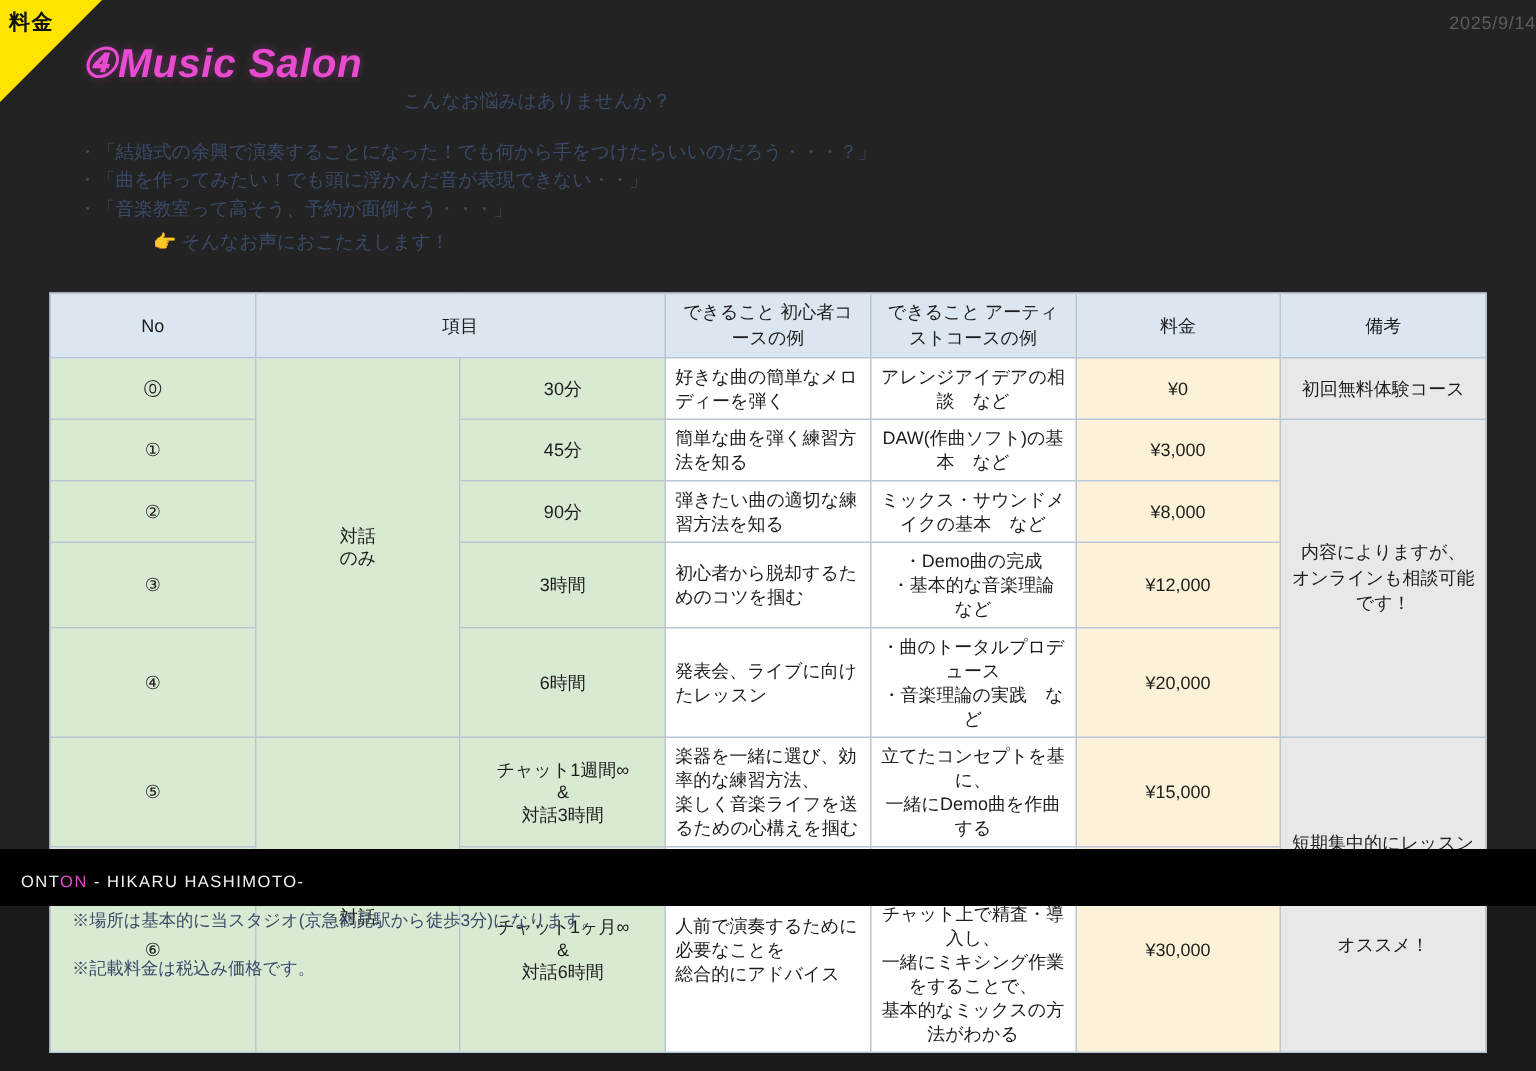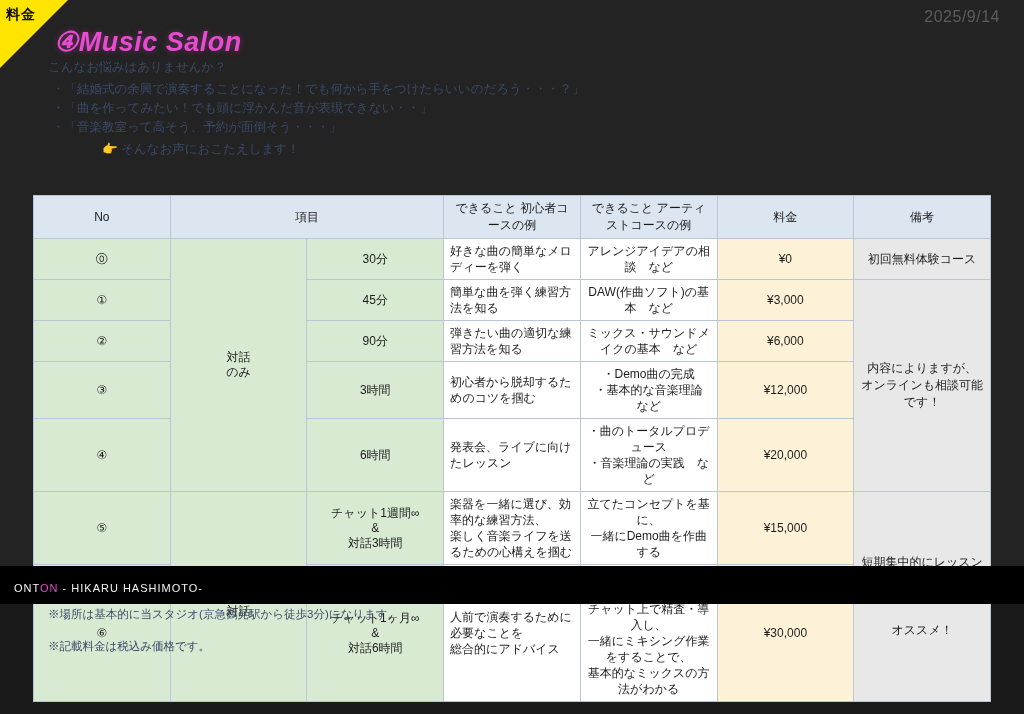--- a/index.html
+++ b/index.html
@@ -35,23 +35,23 @@
     position: absolute;
     left: 6px;
     top: 6px;
     font-size: 14px;
     font-weight: bold;
     color: #111;
     letter-spacing: 1px;
   }
   .date {
     position: absolute;
-    right: 24px;
+    right: 0;
     top: 8px;
-    font-size: 16px;
+    font-size: 12px;
     color: #5c5c5c;
     letter-spacing: 0.5px;
   }
   .title {
     position: absolute;
     left: 54px;
     top: 26px;
     font-size: 27px;
     font-weight: bold;
     font-style: italic;
@@ -61,21 +61,21 @@
   }
   .intro {
     position: absolute;
     left: 48px;
     top: 58px;
     width: 620px;
     color: #3a4a68;
     font-size: 12.5px;
     line-height: 19px;
   }
-  .intro .lead { margin-bottom: 3px; }
+  .intro .lead { margin-bottom: 15px; text-align: center; }
   .intro .item { padding-left: 4px; }
   .intro .cta {
     color: #3a4a68;
     padding-left: 54px;
     margin-top: 3px;
   }
   .intro .cta .hand { color: #e8a33d; }
 
   
   table.price {
@@ -224,21 +224,21 @@
         <td class="c-begin">簡単な曲を弾く練習方法を知る</td>
         <td class="c-artist">DAW(作曲ソフト)の基本　など</td>
         <td class="c-price">¥3,000</td>
         <td class="c-note" rowspan="4">内容によりますが、<br>オンラインも相談可能です！</td>
       </tr>
       <tr>
         <td class="c-no">②</td>
         <td class="c-item">90分</td>
         <td class="c-begin">弾きたい曲の適切な練習方法を知る</td>
         <td class="c-artist">ミックス・サウンドメイクの基本　など</td>
-        <td class="c-price">¥6,000</td>
+        <td class="c-price">¥8,000</td>
       </tr>
       <tr class="r-tall">
         <td class="c-no">③</td>
         <td class="c-item">3時間</td>
         <td class="c-begin">初心者から脱却するためのコツを掴む</td>
         <td class="c-artist">・Demo曲の完成<br>・基本的な音楽理論　など</td>
         <td class="c-price">¥12,000</td>
       </tr>
       <tr class="r-tall">
         <td class="c-no">④</td>

